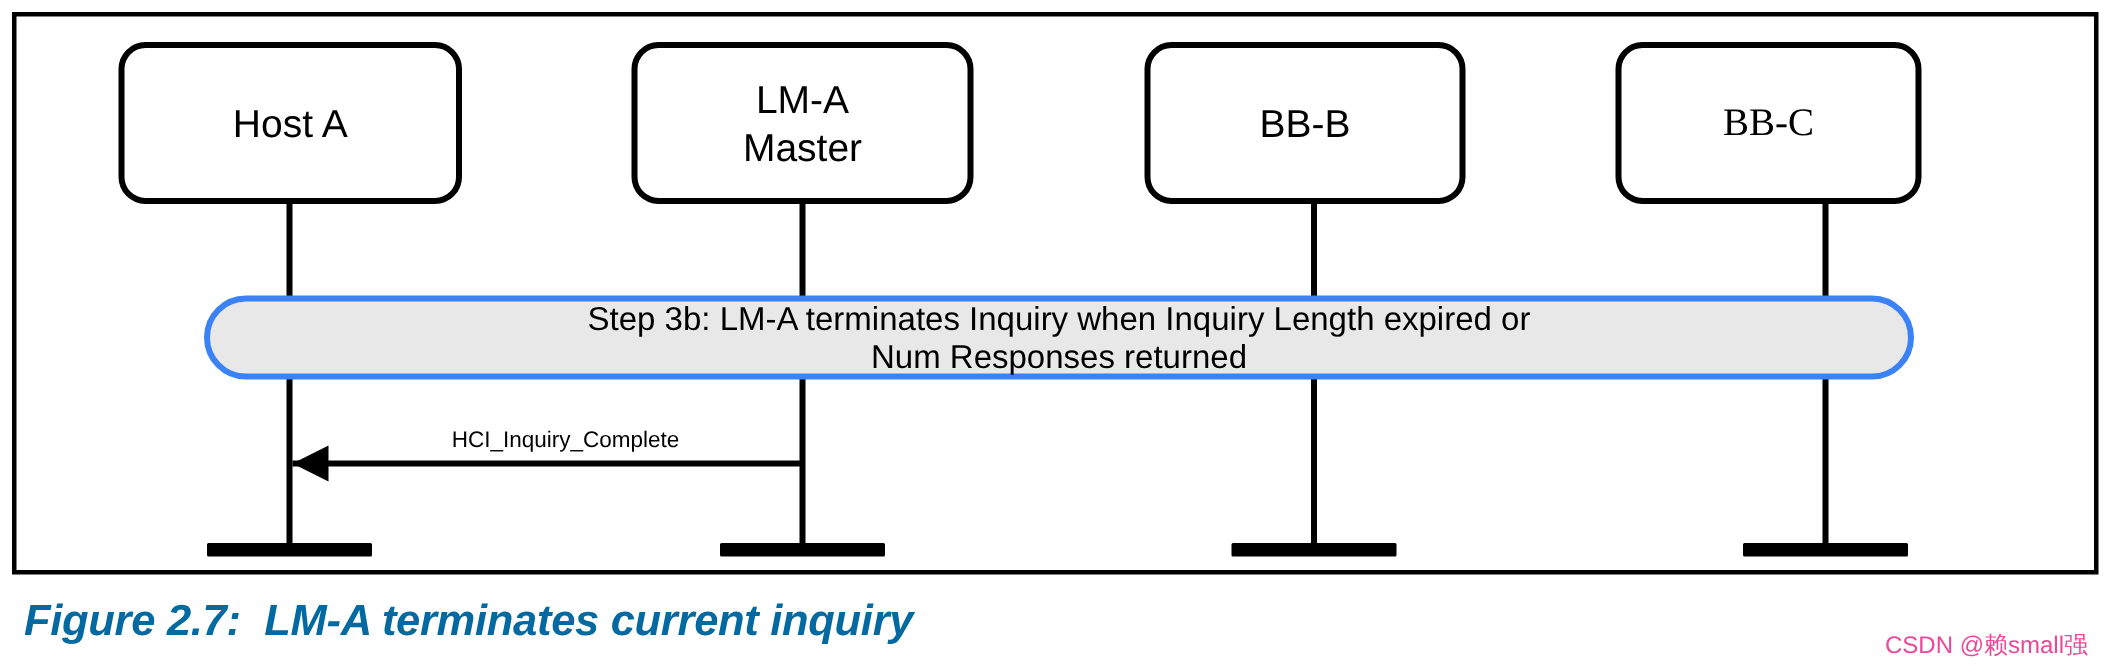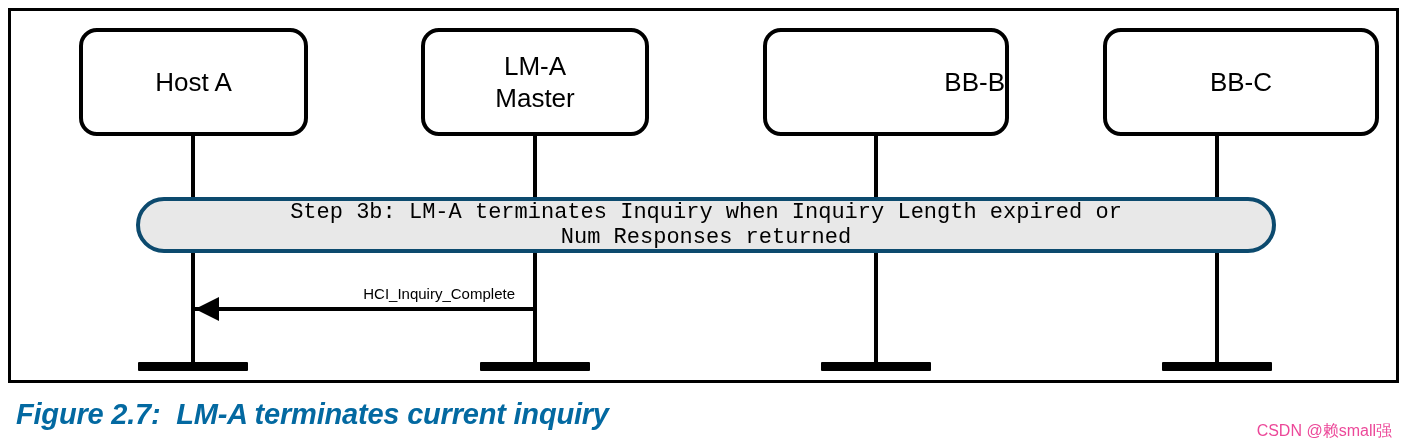--- a/index.html
+++ b/index.html
@@ -67,26 +67,25 @@
     height: 9px;
     background: #000000;
     border-radius: 1px;
   }
 
   
   .step-banner {
     position: absolute;
     box-sizing: border-box;
     background: #e8e8e8;
-    border: 4px solid #0c4a6e;
+    border: 4px solid #3b82f6;
     border-radius: 999px;
     display: flex;
     align-items: center;
     justify-content: center;
-    font-family: Liberation Mono, monospace;
   }
   .step-banner-text {
     font-size: 22px;
     line-height: 25px;
     color: #000000;
     text-align: center;
     white-space: pre-line;
     padding: 0 26px;
   }
 
@@ -149,41 +148,41 @@
 
     <div class="node-box" style="left:410px; top:17px; width:228px; height:108px;">
       <span class="node-label">LM-A
 Master</span>
     </div>
 
     <div class="node-box" style="left:68px; top:17px; width:229px; height:108px;">
       <span class="node-label">Host A</span>
     </div>
 
-    <div class="node-box" style="left:752px; top:17px; width:246px; height:108px;justify-content:flex-end;">
+    <div class="node-box" style="left:752px; top:17px; width:214px; height:108px;">
       <span class="node-label">BB-B</span>
     </div>
 
-    <div class="node-box" style="left:1092px; top:17px; width:276px; height:108px;">
+    <div class="node-box" style="left:1066px; top:17px; width:204px; height:108px;font-family:Liberation Serif, serif;">
       <span class="node-label">BB-C</span>
     </div>
 
     <div class="lifeline" style="left:180px; top:125px; height:234px;"></div>
     <div class="lifeline" style="left:522px; top:125px; height:234px;"></div>
     <div class="lifeline" style="left:863px; top:125px; height:234px;"></div>
     <div class="lifeline" style="left:1204px; top:125px; height:234px;"></div>
 
     <div class="step-banner" style="left:125px; top:186px; width:1140px; height:56px;">
       <span class="step-banner-text">Step 3b: LM-A terminates Inquiry when Inquiry Length expired or
 Num Responses returned</span>
     </div>
 
     <div class="msg-line" style="left:184px; top:296px; width:340px;"></div>
     <div class="msg-arrowhead" style="left:184px; top:286px;"></div>
-    <div class="msg-label" style="left:204px; top:274px; width:300px;text-align:right;">HCI_Inquiry_Complete</div>
+    <div class="msg-label" style="left:216px; top:274px; width:300px;">HCI_Inquiry_Complete</div>
 
     <div class="ground-bar" style="left:127px; top:351px; width:110px;"></div>
     <div class="ground-bar" style="left:469px; top:351px; width:110px;"></div>
     <div class="ground-bar" style="left:810px; top:351px; width:110px;"></div>
     <div class="ground-bar" style="left:1151px; top:351px; width:110px;"></div>
 
   </div>
 
   <div class="caption">Figure 2.7:  LM-A terminates current inquiry</div>
 

